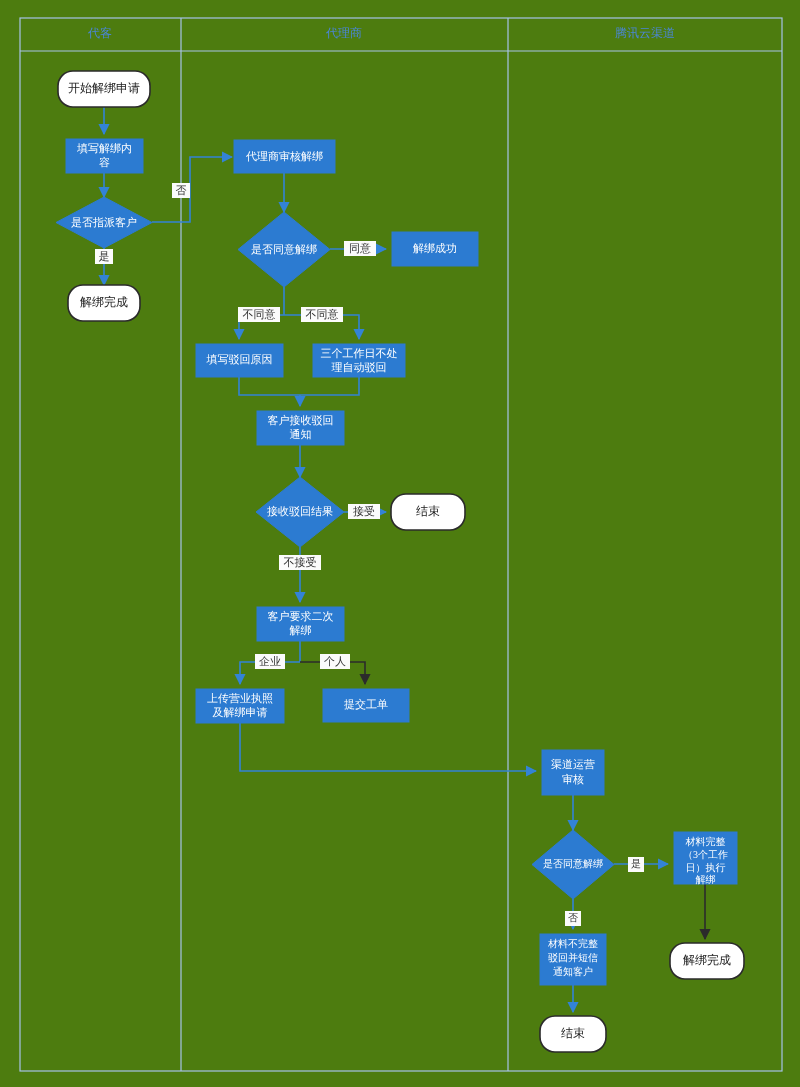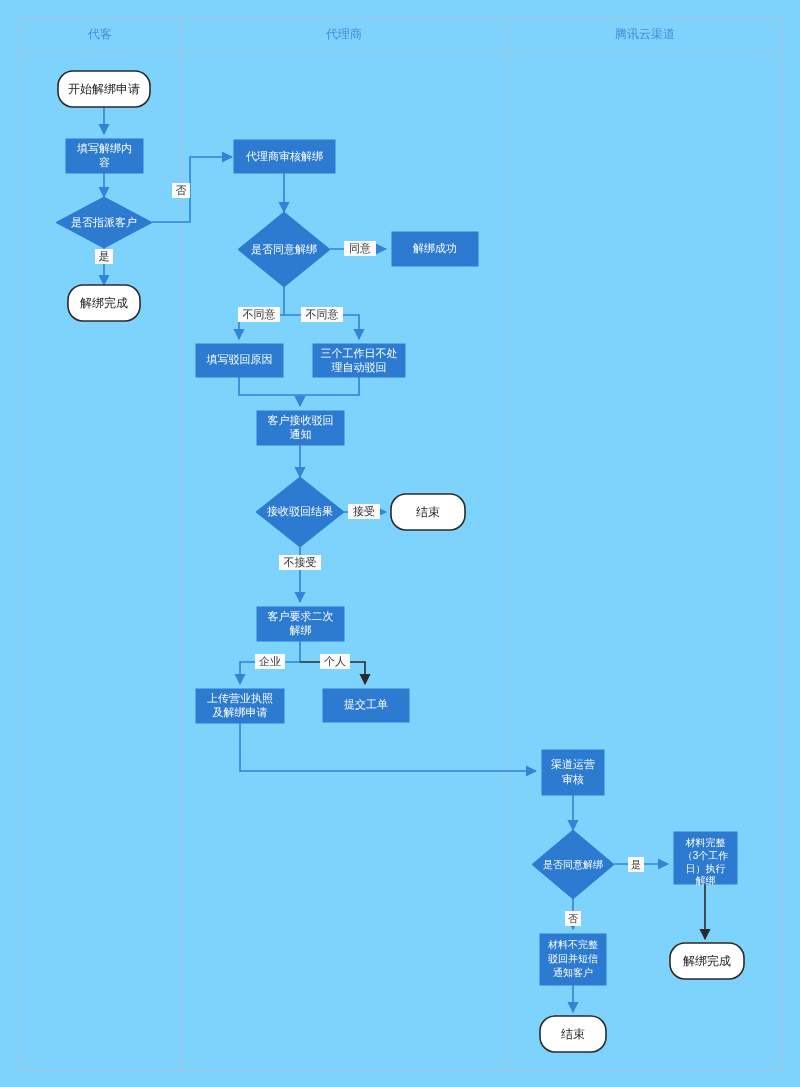--- a/index.html
+++ b/index.html
@@ -4,22 +4,22 @@
 <style>
   html, body {
     margin: 0;
     padding: 0;
     background: #ffffff;
   }
   #page {
     position: relative;
     width: 800px;
     height: 1087px;
-    background: #7dd3fc;
-    font-family: Liberation Sans, sans-serif;
+    background: #4d7c0f;
+    font-family: Liberation Serif, serif;
     overflow: hidden;
   }
   #flow-svg {
     position: absolute;
     left: 0;
     top: 0;
     width: 800px;
     height: 1087px;
   }
   .lane-header-text {

